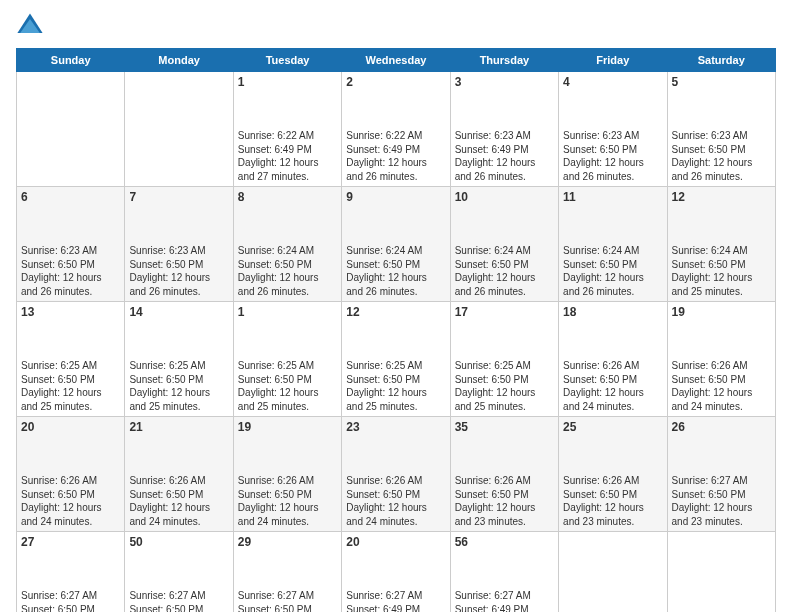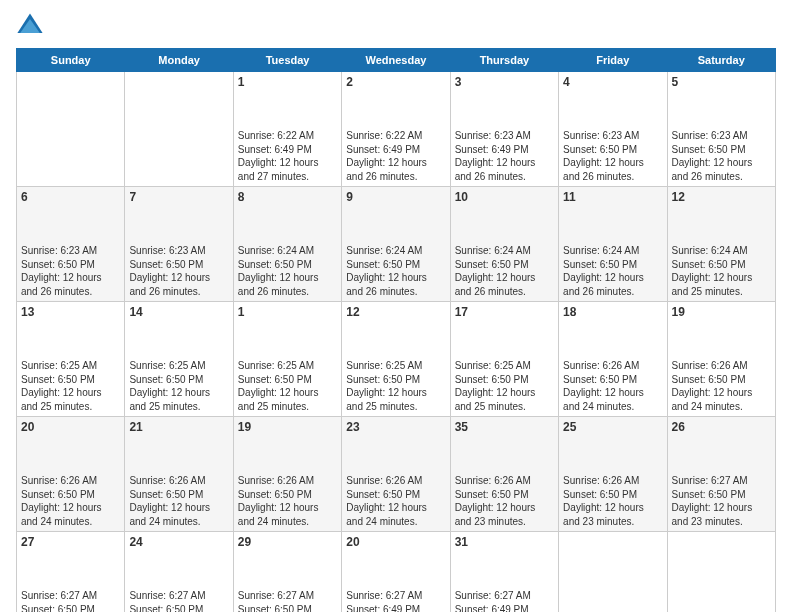--- a/index.html
+++ b/index.html
@@ -304,39 +304,39 @@
           </td>
         </tr>
         <tr>
           <td>
             <span class="day-num">27</span>
             <div class="day-info" style="white-space: pre-line;">Sunrise: 6:27 AM
 Sunset: 6:50 PM
 Daylight: 12 hours and 23 minutes.</div>
           </td>
           <td>
-            <span class="day-num">24</span>
+            <span class="day-num">50</span>
             <div class="day-info" style="white-space: pre-line;">Sunrise: 6:27 AM
 Sunset: 6:50 PM
 Daylight: 12 hours and 22 minutes.</div>
           </td>
           <td>
             <span class="day-num">29</span>
             <div class="day-info" style="white-space: pre-line;">Sunrise: 6:27 AM
 Sunset: 6:50 PM
 Daylight: 12 hours and 22 minutes.</div>
           </td>
           <td>
             <span class="day-num">20</span>
             <div class="day-info" style="white-space: pre-line;">Sunrise: 6:27 AM
 Sunset: 6:49 PM
 Daylight: 12 hours and 22 minutes.</div>
           </td>
           <td>
-            <span class="day-num">31</span>
+            <span class="day-num">56</span>
             <div class="day-info" style="white-space: pre-line;">Sunrise: 6:27 AM
 Sunset: 6:49 PM
 Daylight: 12 hours and 22 minutes.</div>
           </td>
           <td class="empty-cell"></td>
           <td class="empty-cell"></td>
         </tr>
       </tbody>
   </table>
 </div>

